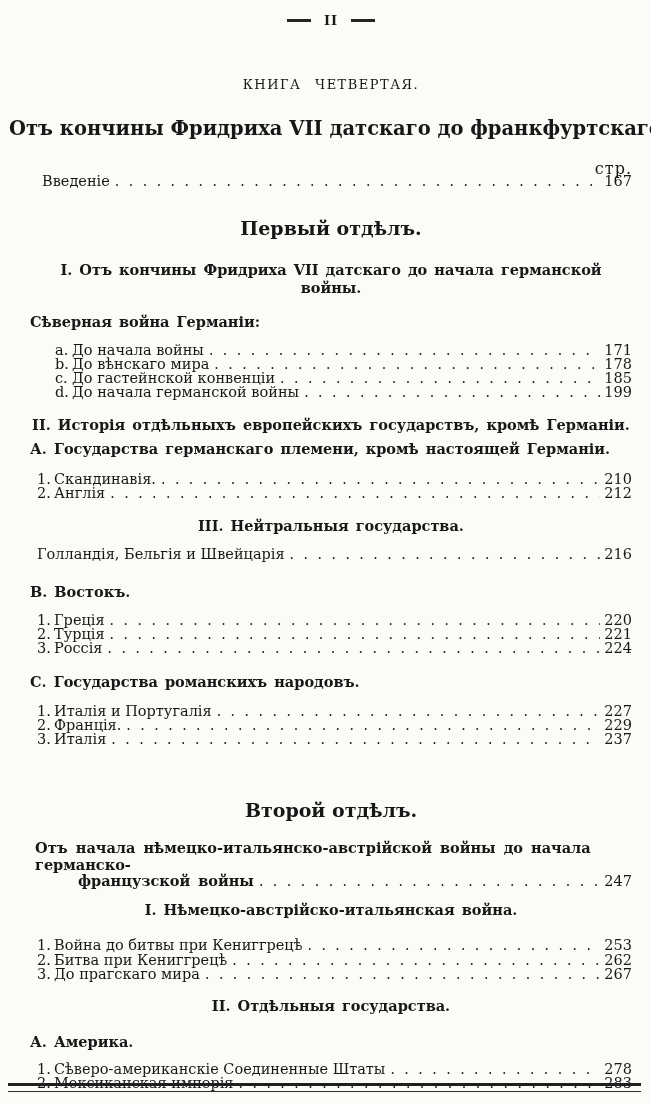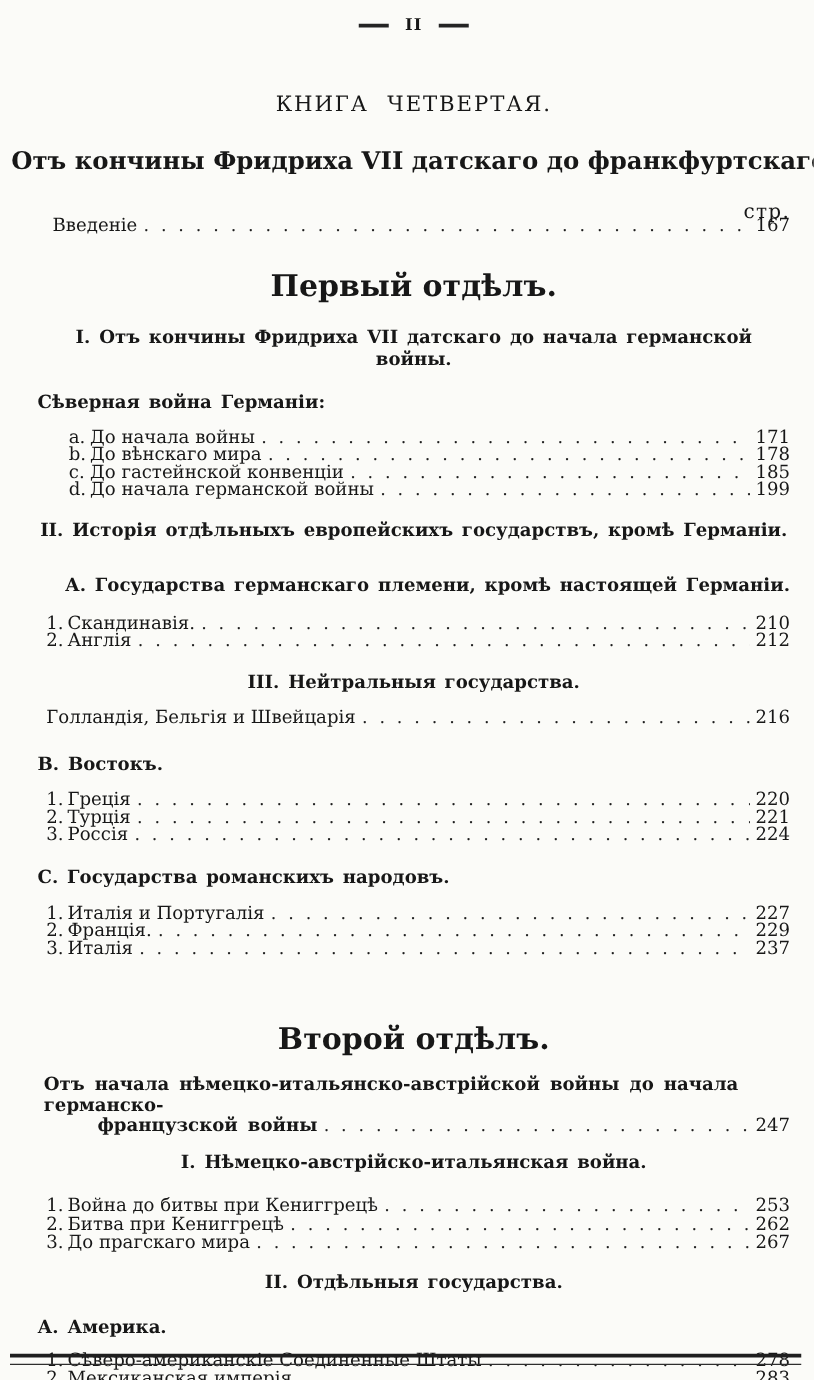--- a/index.html
+++ b/index.html
@@ -11,23 +11,23 @@
   }
   .page{position:relative;width:651px;height:1104px;overflow:hidden;}
   .content{padding:8px 19px 0 30px;}
 
   
   .folio{display:flex;justify-content:center;align-items:center;gap:13px;margin-top:6px;}
   .folio .dash{display:inline-block;width:24px;height:3px;background:#242424;}
   .folio-num{font-size:13px;font-weight:bold;letter-spacing:1px;line-height:13px;}
 
   
-  .book-title{margin-top:47px;text-align:center;font-size:17px;letter-spacing:1.5px;word-spacing:8px;line-height:21px;}
+  .book-title{margin-top:47px;text-align:center;font-size:13px;letter-spacing:1.5px;word-spacing:8px;line-height:21px;}
   .book-subtitle{margin:21px -20px 0 -21px;text-align:center;font-weight:bold;font-size:19.5px;line-height:26px;white-space:nowrap;}
-  .sect-title{text-align:center;font-weight:bold;font-size:24px;line-height:27px;}
+  .sect-title{text-align:center;font-weight:bold;font-size:19px;line-height:27px;}
   .chap-title{text-align:center;font-weight:bold;font-size:14.5px;line-height:18px;word-spacing:2px;}
   .sub-title{font-weight:bold;font-size:14.5px;line-height:18px;word-spacing:2px;}
 
   .page-col{ text-align:right;font-size:16px;letter-spacing:1px;margin-top:21px;line-height:11px;}
 
   
   .row{display:flex;align-items:baseline;font-size:14.5px;line-height:13.8px;margin-top:0.4px;}
   .num{flex:none;width:17px;white-space:nowrap;}
   .lbl{flex:none;white-space:nowrap;padding-right:5px;}
   .leader{flex:1;overflow:hidden;white-space:nowrap;letter-spacing:9.5px;font-size:14px;margin-right:4px;color:#1d1d1d;}
@@ -96,21 +96,21 @@
       <div class="row ind-letter">
         <span class="num">d.</span>
         <span class="lbl">До начала германской войны</span>
         <span class="leader">................................................................................</span>
         <span class="pg">199</span>
       </div>
     </div>
 
     <div class="chap-title" style="margin-top:16px;">II. Исторія отдѣльныхъ европейскихъ государствъ, кромѣ Германіи.</div>
 
-    <div class="sub-title" style="margin-top:26px;text-align:right;">А. Государства германскаго племени, кромѣ настоящей Германіи.</div>
+    <div class="sub-title" style="margin-top:6px;">А. Государства германскаго племени, кромѣ настоящей Германіи.</div>
 
     <div style="margin-top:15px;">
       <div class="row ind-num">
         <span class="num">1.</span>
         <span class="lbl">Скандинавія.</span>
         <span class="leader">................................................................................</span>
         <span class="pg">210</span>
       </div>
       <div class="row ind-num">
         <span class="num">2.</span>

